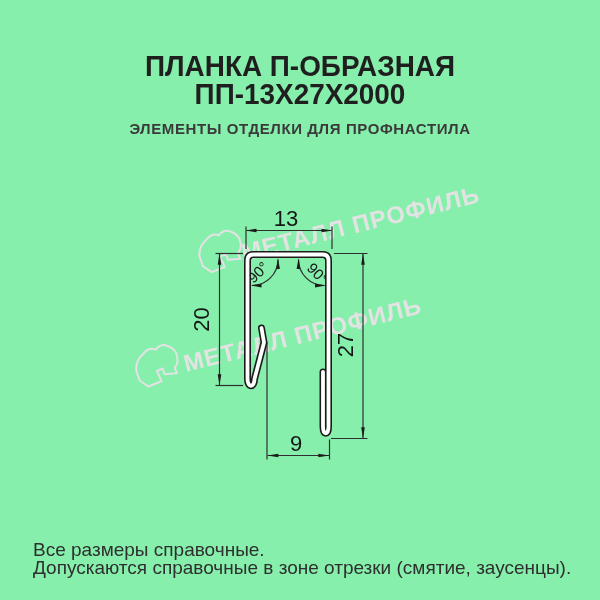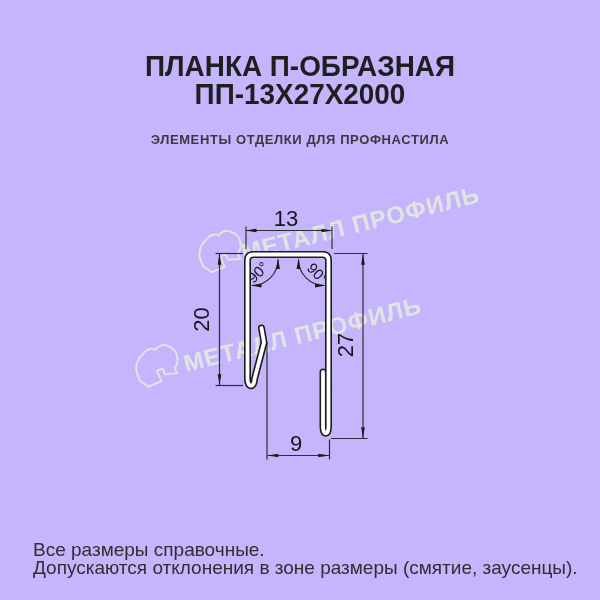--- a/index.html
+++ b/index.html
@@ -1,21 +1,21 @@
 <!DOCTYPE html>
 <html><head>
 <meta charset="utf-8">
 <style>
   html,body{margin:0;padding:0;background:#fff;}
-  .page{position:relative;width:600px;height:600px;background:#c4b5fd;overflow:hidden;
+  .page{position:relative;width:600px;height:600px;background:#86efac;overflow:hidden;
         font-family:"Liberation Sans",sans-serif;}
   .header{position:absolute;top:52px;left:0;width:600px;text-align:center;z-index:2;}
   .title-line{font-size:30px;line-height:28px;font-weight:700;color:#1f1f1f;
               letter-spacing:0px;transform:scaleX(.93);transform-origin:50% 50%;}
-  .subtitle{margin-top:24px;font-size:13px;font-weight:700;color:#3a3a3a;letter-spacing:.6px;}
+  .subtitle{margin-top:12px;font-size:15px;font-weight:700;color:#3a3a3a;letter-spacing:.6px;}
   .drawing{position:absolute;left:0;top:0;width:600px;height:600px;z-index:1;}
   .footer{position:absolute;left:33px;top:541px;z-index:2;font-size:19px;line-height:17.5px;color:#2f2f2f;}
   .dim-text{font-family:"Liberation Sans",sans-serif;font-size:22px;fill:#161616;}
   .ang-text{font-family:"Liberation Sans",sans-serif;font-size:15px;fill:#161616;}
   .wm-text{font-family:"Liberation Sans",sans-serif;font-size:24px;font-weight:700;
            fill:#e3e3e3;letter-spacing:1px;}
   .dim-line{stroke:#2e2e2e;stroke-width:1.2;fill:none;}
   .dim-arrow{fill:#1c1c1c;stroke:none;}
 </style>
 </head>
@@ -99,16 +99,16 @@
                L247.5,260.5 Q247.5,254.5 253.5,254.5 L322.5,254.5 Q328.5,254.5 328.5,260.5
                L328.5,426.5 C328.5,435.5 323,435.5 323,426.5 L323,372" fill="none" stroke="#1c1c1c" stroke-width="7" stroke-linecap="round" stroke-linejoin="round"></path>
       <path d="M261.5,328 L264,342.5 L254.5,379 C254.5,388 247.5,388 247.5,379
                L247.5,260.5 Q247.5,254.5 253.5,254.5 L322.5,254.5 Q328.5,254.5 328.5,260.5
                L328.5,426.5 C328.5,435.5 323,435.5 323,426.5 L323,372" fill="none" stroke="#ffffff" stroke-width="3.8" stroke-linecap="round" stroke-linejoin="round"></path>
     </g>
   </svg>
 
   <div class="footer">
     <div>Все размеры справочные.</div>
-    <div>Допускаются отклонения в зоне размеры (смятие, заусенцы).</div>
+    <div>Допускаются справочные в зоне отрезки (смятие, заусенцы).</div>
   </div>
 
 </div>
 
 </body></html>

